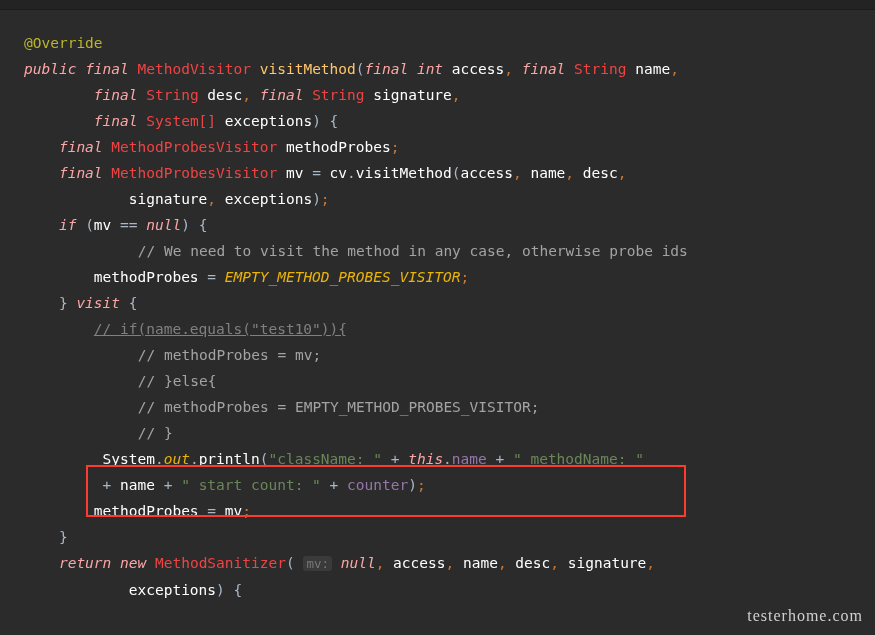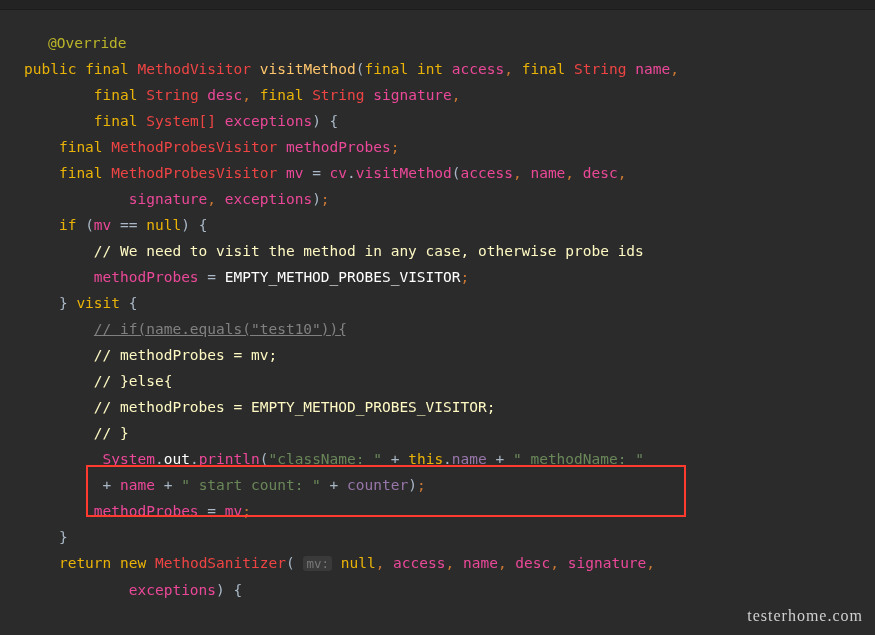--- a/index.html
+++ b/index.html
@@ -13,28 +13,28 @@
     height: 635px;
     overflow: hidden;
     position: relative;
   }
   .editor {
     padding: 20px 0 20px 24px;
     position: relative;
   }
   .line { white-space: pre; position: relative; }
   
-  .ann { color: #bbb529; margin-left: 24px; }         
-  .kw  { color: #eab308; }         
+  .ann { color: #bbb529; }         
+  .kw  { color: #fca5a5; font-style: italic; }         
   .type{ color: #ef4444; }         
-  .id  { color: #ec4899; }
+  .id  { color: #ffffff; }
   .str { color: #6a8759; }         
-  .cmt { color: #fef9c3; }         
+  .cmt { color: #a3a3a3; margin-left: 44px; }         
   .cmt-u { color: #808080; text-decoration: underline; }
-  .const { color: #ffffff; } 
+  .const { color: #eab308; font-style: italic; } 
   .field { color: #9876aa; }
   .fn  { color: #ffc66d; }         
   .pun { color: #cc7832; }         
   .plain { color: #a9b7c6; }
   .hint { color: #787878; background: #3a3a3a; border-radius: 3px; padding: 0 3px; font-size: 12.5px; }
   .highlight-box {
     position: absolute;
     border: 2px solid #ff3b30;
     pointer-events: none;
   }

